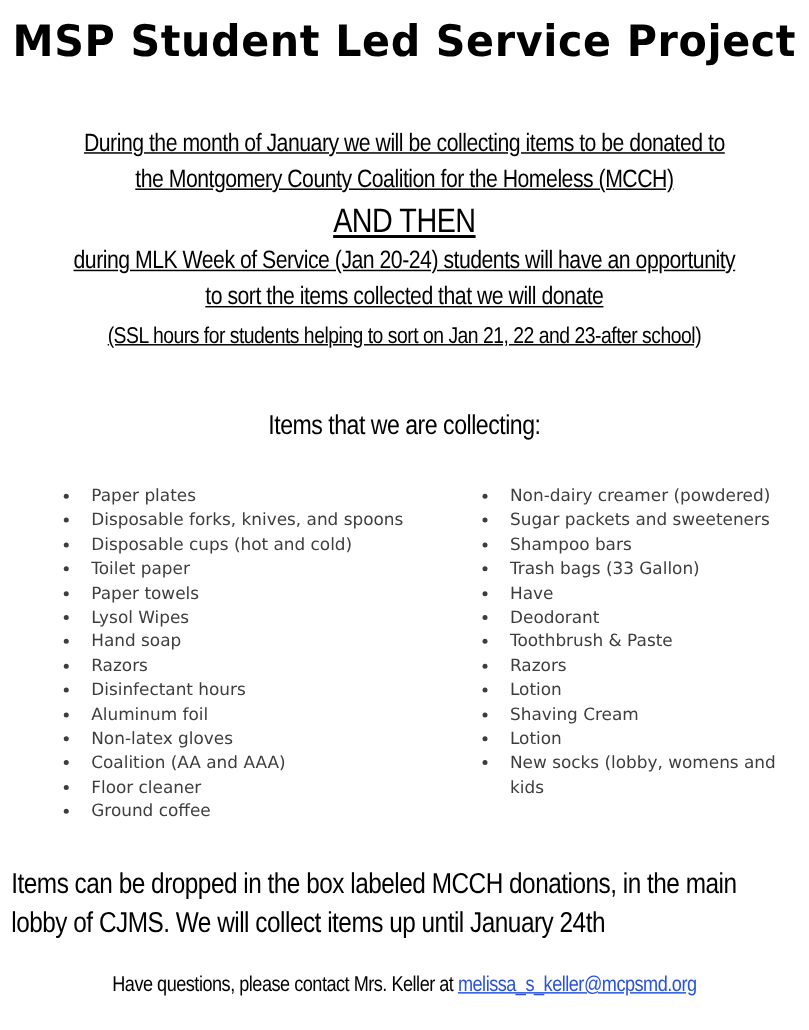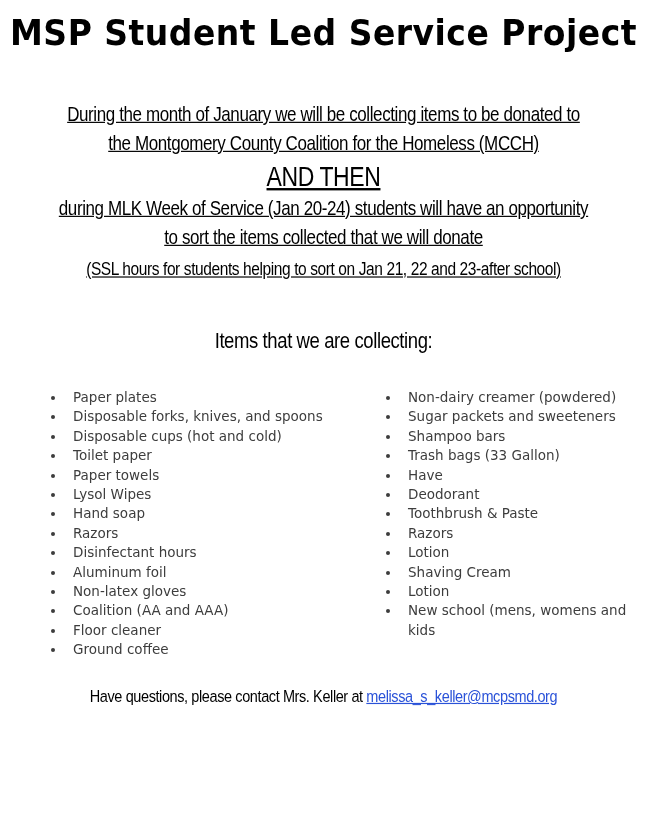--- a/index.html
+++ b/index.html
@@ -113,22 +113,26 @@
         <li>Sugar packets and sweeteners</li>
         <li>Shampoo bars</li>
         <li>Trash bags (33 Gallon)</li>
         <li>Have</li>
         <li>Deodorant</li>
         <li>Toothbrush &amp; Paste</li>
         <li>Razors</li>
         <li>Lotion</li>
         <li>Shaving Cream</li>
         <li>Lotion</li>
-        <li>New school (mens, womens and kids</li>
+        <li>New socks (lobby, womens and kids</li>
       </ul>
   </div>
 
+  <div class="dropoff">
+    <div class="line cond left-origin">Items can be dropped in the box labeled MCCH donations, in the main</div>
+    <div class="line cond left-origin">lobby of CJMS. We will collect items up until January 24th</div>
+  </div>
 
   <div class="contact cond">
     <span>Have questions, please contact Mrs. Keller at </span><a>melissa_s_keller@mcpsmd.org</a>
   </div>
 
 </div>
 
 </body></html>

